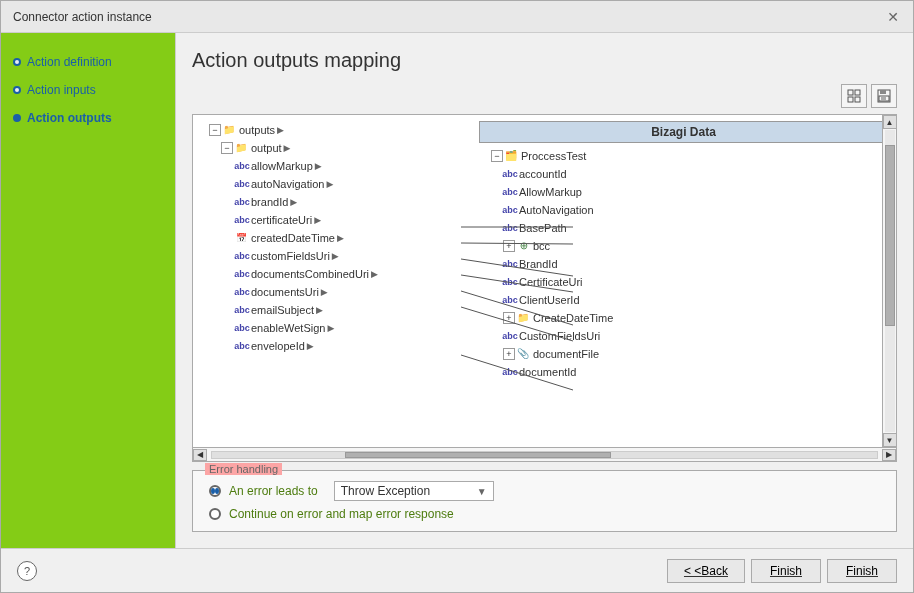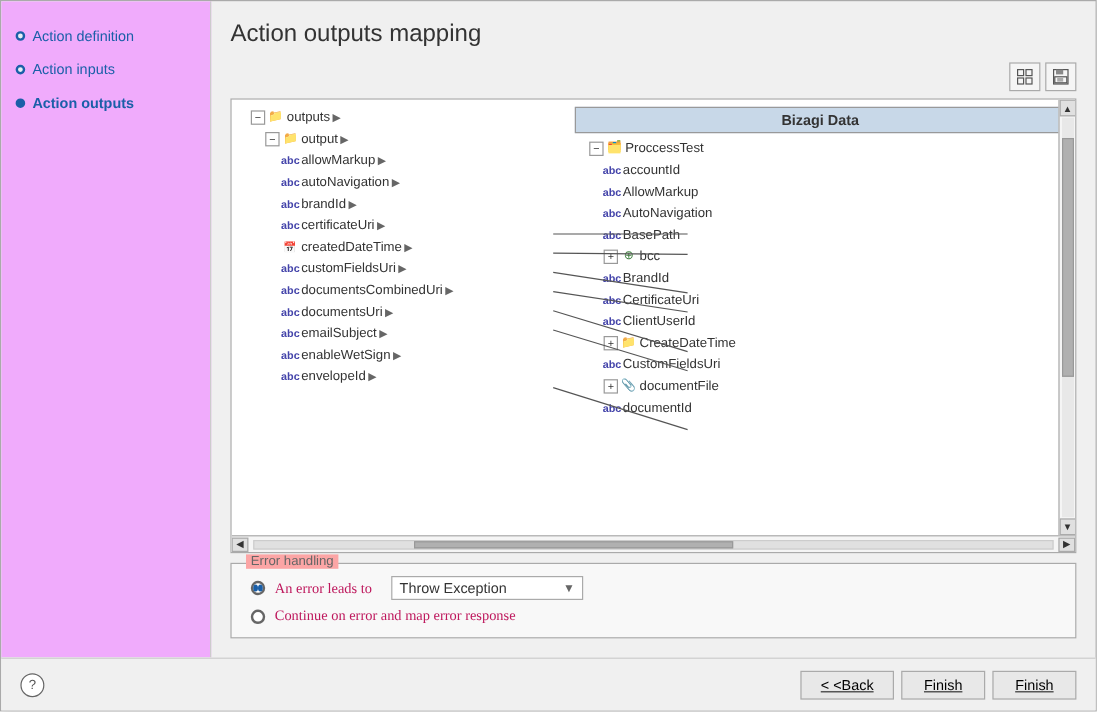--- a/index.html
+++ b/index.html
@@ -44,21 +44,21 @@
       justify-content: center;
       padding: 0;
     }
     .dialog-body {
       display: flex;
       flex: 1;
       overflow: hidden;
     }
     .sidebar {
       width: 175px;
-      background: #f0abfc;
+      background: #84cc16;
       border-right: 1px solid #ccc;
       padding: 20px 12px;
       display: flex;
       flex-direction: column;
       gap: 10px;
     }
     .sidebar-item {
       display: flex;
       align-items: center;
       gap: 6px;
@@ -278,22 +278,21 @@
     }
     .radio-btn.checked::after {
       content: '';
       width: 6px;
       height: 6px;
       border-radius: 50%;
       background: #1a5fa8;
     }
     .error-label {
       font-size: 12px;
-      color: #be185d;
-      font-family: Liberation Serif, serif;
+      color: #4d7c0f;
     }
     .dropdown {
       border: 1px solid #aaa;
       background: #fff;
       padding: 2px 6px;
       font-size: 12px;
       display: flex;
       align-items: center;
       gap: 4px;
       min-width: 160px;
@@ -352,20 +351,24 @@
       flex: 1;
       padding: 4px 0;
       overflow: hidden;
     }
   </style>
 </head>
 <body>
 
 <div class="dialog">
 
+  <div class="title-bar">
+    <span class="title-bar-text">Connector action instance</span>
+    <button class="close-btn">✕</button>
+  </div>
 
   <div class="dialog-body">
 
     <div class="sidebar">
       <div class="sidebar-item">
         <span class="sidebar-dot"></span>
         <span>Action definition</span>
       </div>
       <div class="sidebar-item">
         <span class="sidebar-dot"></span>

